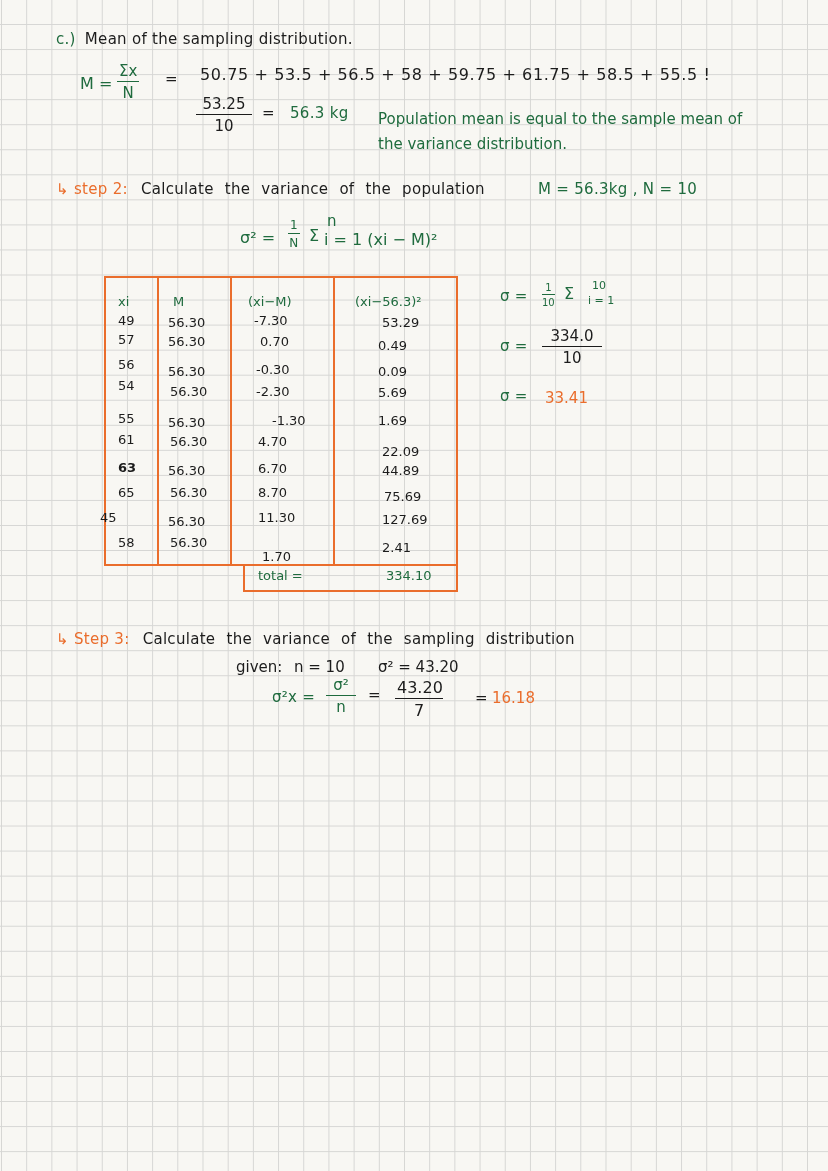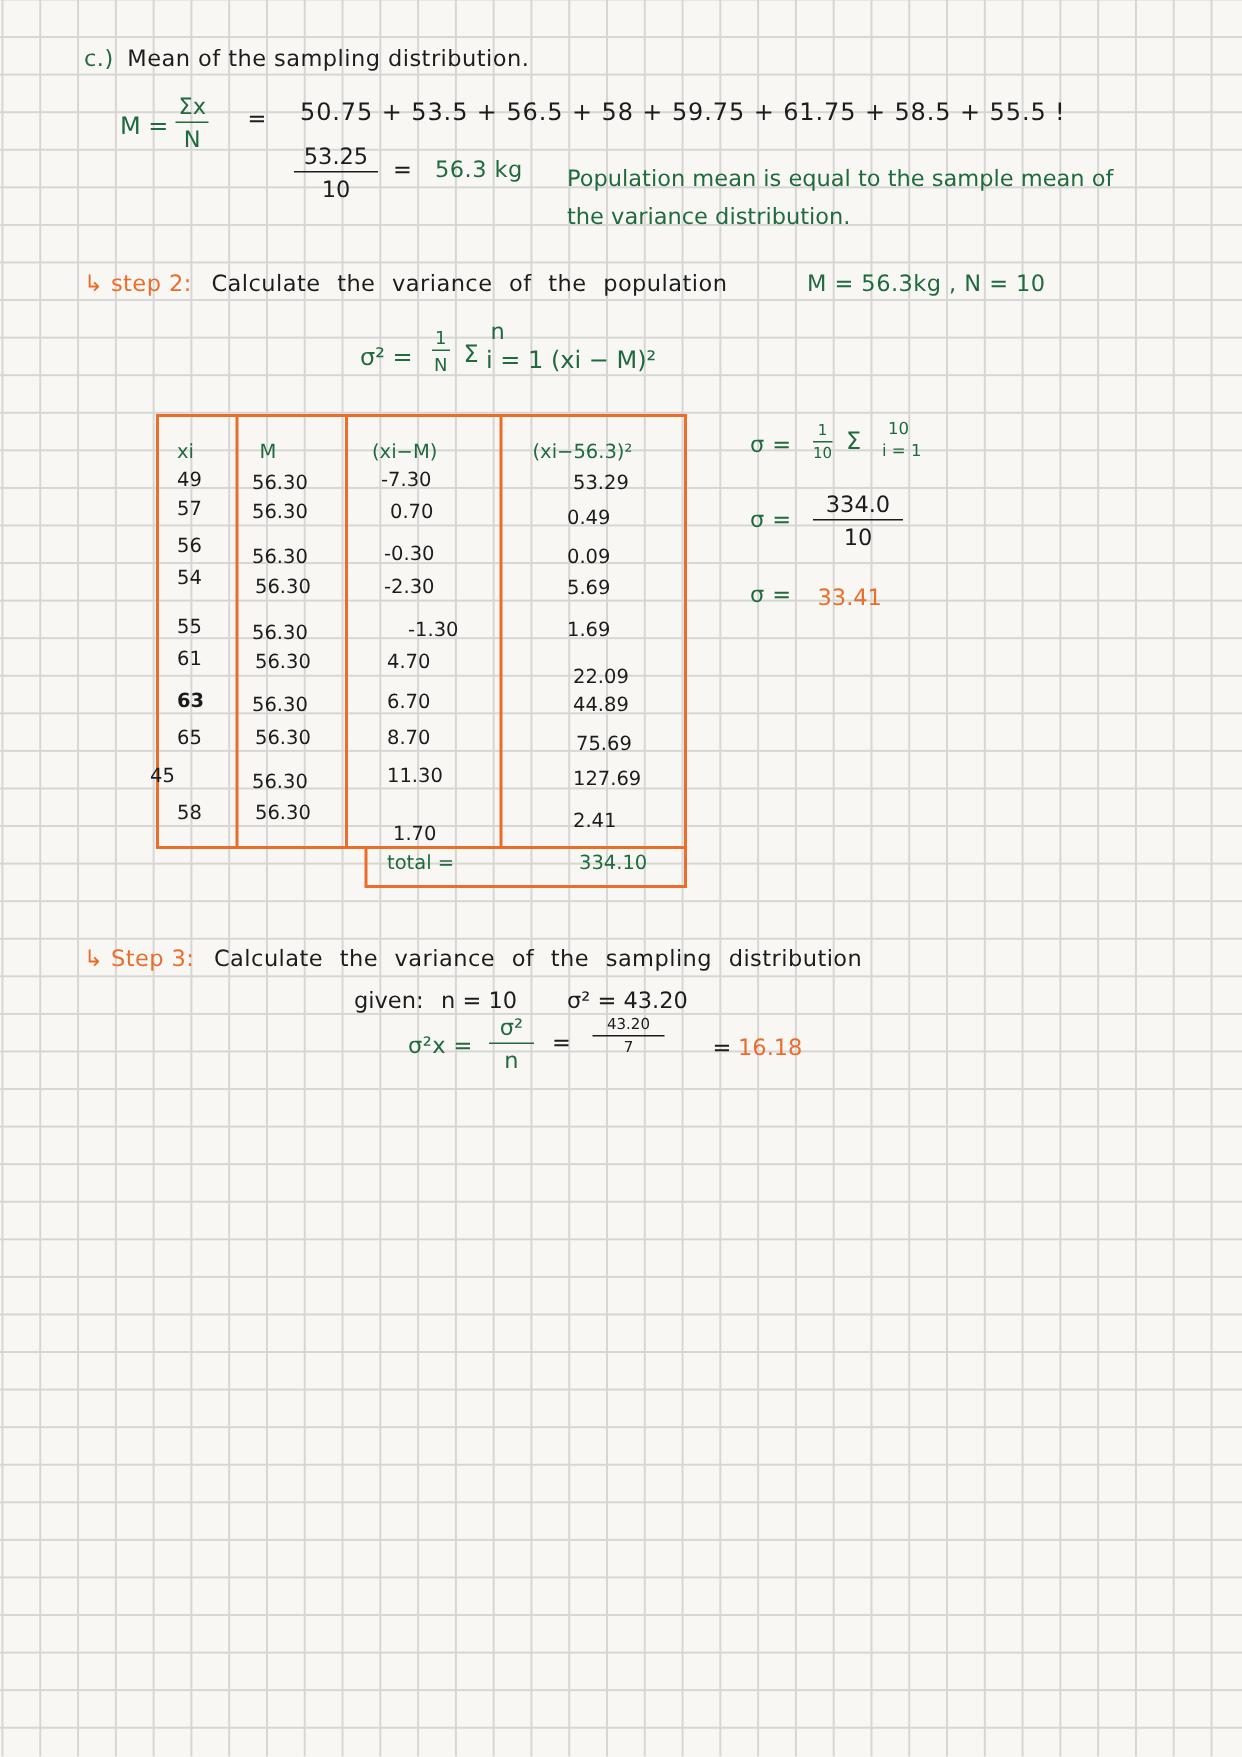--- a/index.html
+++ b/index.html
@@ -162,18 +162,18 @@
 <div class="abs ink sm" style="left:378px; top:658px;">
   <span>σ² = 43.20</span>
 </div>
 
 <div class="abs green hw" style="left:272px; top:688px;">σ²x =</div>
 <div class="frac green-frac green sm" style="left:326px; top:676px; width:30px;">
   <span class="num">σ²</span>
   <span class="den">n</span>
 </div>
 <div class="abs ink hw" style="left:368px; top:686px;">=</div>
-<div class="frac ink" style="left:395px; top:678px; width:48px; font-size:10px;">
+<div class="frac ink" style="left:395px; top:678px; width:48px; font-size:16px;">
   <span class="num">43.20</span>
   <span class="den">7</span>
 </div>
 <div class="abs ink sm" style="left:475px; top:689px;">=</div>
 <div class="abs orange sm" style="left:492px; top:689px;">16.18</div>
 
 </body></html>

